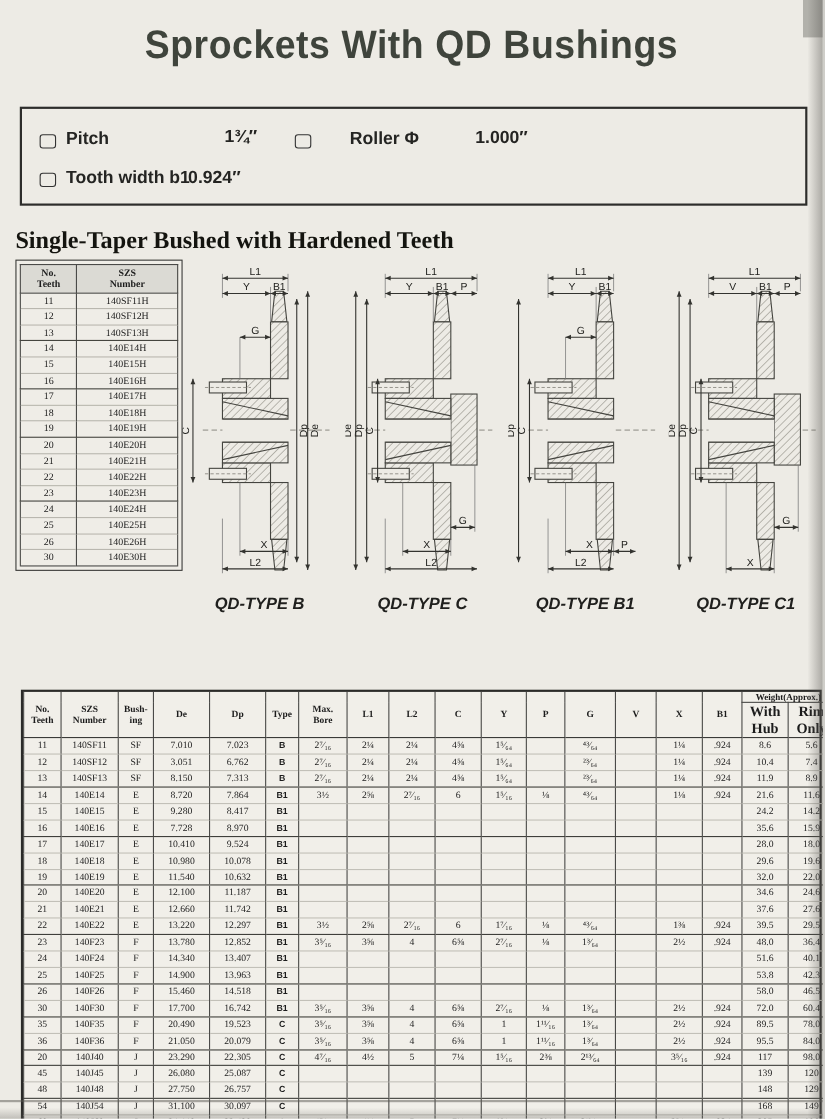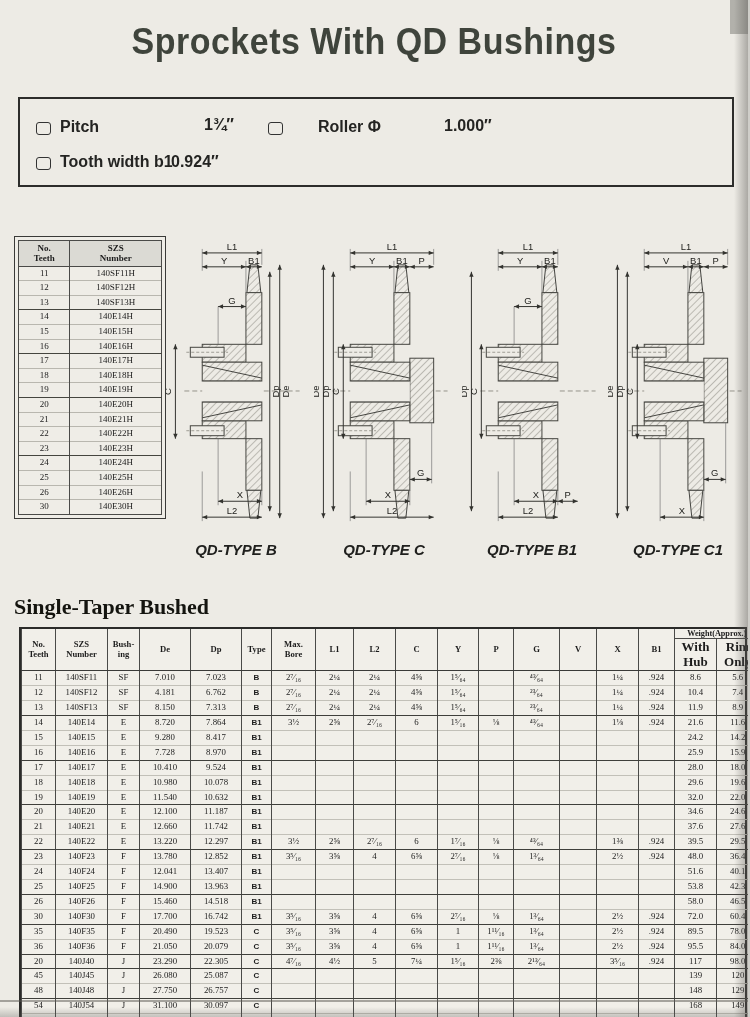--- a/index.html
+++ b/index.html
@@ -61,26 +61,27 @@
 <div class="page">
 
   <div class="title">Sprockets With QD Bushings</div>
 
   <div class="spec-box">
     <span class="chk" style="left:16px;top:23px;"></span>
     <span class="spec-label" style="left:40px;top:19px;">Pitch</span>
     <span class="spec-value" style="left:184px;top:17px;">1¾″</span>
     <span class="chk" style="left:248px;top:23px;"></span>
     <span class="spec-label" style="left:274px;top:19px;margin-left:24px;">Roller Φ</span>
-    <span class="spec-value" style="left:424px;top:18px;">1.000″</span>
+    <span class="spec-value" style="left:412px;top:18px;">1.000″</span>
     <span class="chk" style="left:16px;top:58px;"></span>
     <span class="spec-label" style="left:40px;top:54px;">Tooth width b1</span>
     <span class="spec-value" style="left:151px;top:54px;">0.924″</span>
   </div>
 
+  <div class="sec-head" style="top:205px;">Single-Taper Bushed with Hardened Teeth</div>
 
   <div class="mini-wrap">
     <table class="mini">
       <colgroup>
           <col class="c1">
           <col>
         </colgroup>
       <thead>
         <tr>
           <th>No.
@@ -449,21 +450,20 @@
           <line x1="52" y1="199" x2="52" y2="282" stroke="#777" stroke-width="0.7"></line>
           <line x1="96" y1="251" x2="96" y2="282" stroke="#777" stroke-width="0.7"></line>
           <line x1="52" y1="278" x2="96" y2="278" stroke="#33332f" stroke-width="1"></line>
           <polygon points="52,278 57,275.8 57,280.2" fill="#33332f"></polygon>
           <polygon points="96,278 91,275.8 91,280.2" fill="#33332f"></polygon>
           <text x="74" y="275" text-anchor="middle" font-family="Liberation Sans, sans-serif" font-size="9.5" fill="#22221f">X</text>
         </svg></div>
     <div class="caption">QD-TYPE C1</div>
   </div>
 
-  <div class="sec-head" style="top:594px;">Single-Taper Bushed</div>
 
   <div class="big-wrap">
     <table class="big">
       <colgroup>
         <col style="width:34px">
           <col style="width:52px">
           <col style="width:32px">
           <col style="width:51px">
         <col style="width:51px">
           <col style="width:30px">
@@ -529,21 +529,21 @@
             <td></td>
             <td>1¼</td>
             <td>.924</td>
             <td>8.6</td>
             <td>5.6</td>
           </tr>
           <tr>
             <td>12</td>
             <td>140SF12</td>
             <td>SF</td>
-            <td>4.181</td>
+            <td>3.051</td>
             <td>6.762</td>
             <td class="typ">B</td>
             <td>2⁷⁄₁₆</td>
             <td>2¼</td>
             <td>2¼</td>
             <td>4⅝</td>
             <td>1⁵⁄₆₄</td>
             <td></td>
             <td>²³⁄₆₄</td>
             <td></td>
@@ -622,21 +622,21 @@
             <td></td>
             <td></td>
             <td></td>
             <td></td>
             <td></td>
             <td></td>
             <td></td>
             <td></td>
             <td></td>
             <td></td>
-            <td>25.9</td>
+            <td>35.6</td>
             <td>15.9</td>
           </tr>
           <tr>
             <td>17</td>
             <td>140E17</td>
             <td>E</td>
             <td>10.410</td>
             <td>9.524</td>
             <td class="typ">B1</td>
             <td></td>
@@ -769,21 +769,21 @@
             <td></td>
             <td>2½</td>
             <td>.924</td>
             <td>48.0</td>
             <td>36.4</td>
           </tr>
           <tr>
             <td>24</td>
             <td>140F24</td>
             <td>F</td>
-            <td>12.041</td>
+            <td>14.340</td>
             <td>13.407</td>
             <td class="typ">B1</td>
             <td></td>
             <td></td>
             <td></td>
             <td></td>
             <td></td>
             <td></td>
             <td></td>
             <td></td>

